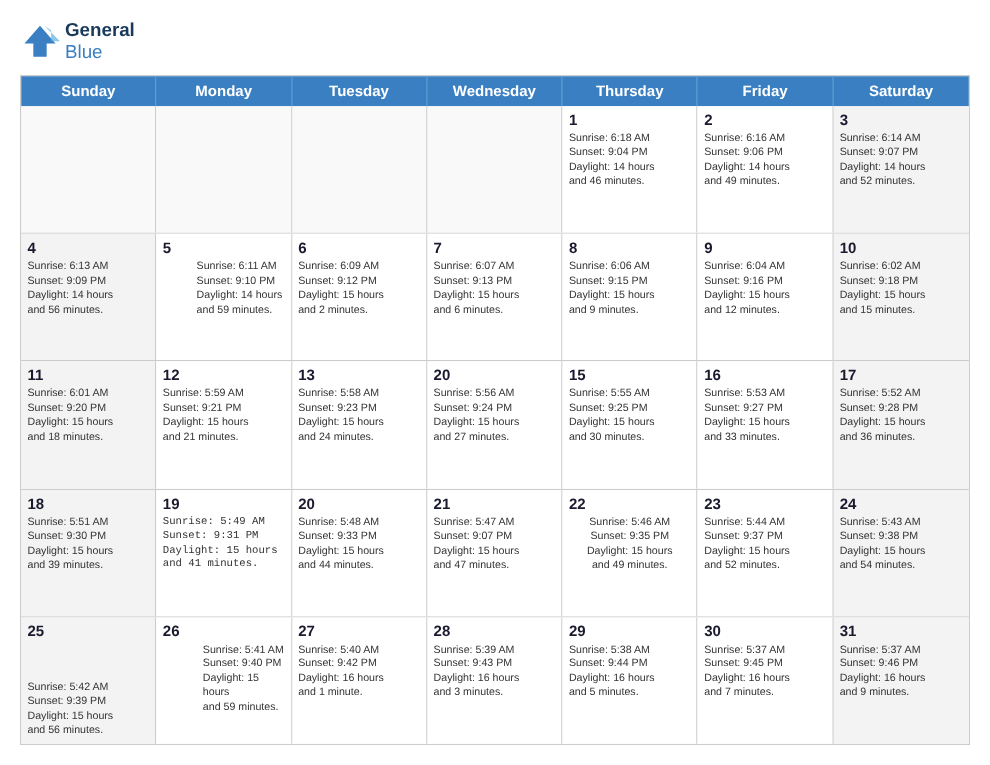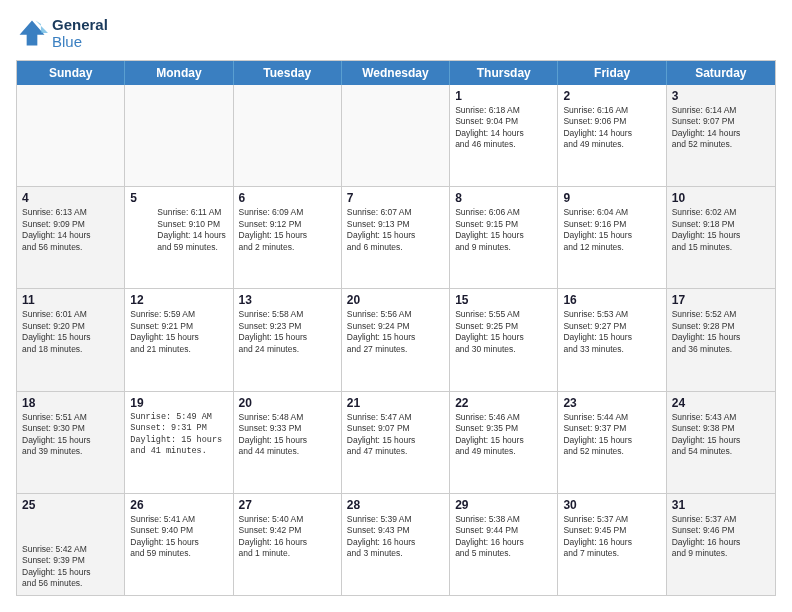--- a/index.html
+++ b/index.html
@@ -286,21 +286,21 @@
           </div>
           <div class="cal-cell">
             <div class="day-num">21</div>
             <div class="cell-text" style="white-space: pre-line;">Sunrise: 5:47 AM
 Sunset: 9:07 PM
 Daylight: 15 hours
 and 47 minutes.</div>
           </div>
           <div class="cal-cell">
             <div class="day-num">22</div>
-            <div class="cell-text" style="white-space: pre-line;">Sunrise: 5:46 AM
+            <div class="cell-text" style="white-space: pre-line; text-align: center;">Sunrise: 5:46 AM
 Sunset: 9:35 PM
 Daylight: 15 hours
 and 49 minutes.</div>
           </div>
           <div class="cal-cell">
             <div class="day-num">23</div>
             <div class="cell-text" style="white-space: pre-line;">Sunrise: 5:44 AM
 Sunset: 9:37 PM
 Daylight: 15 hours
 and 52 minutes.</div>
@@ -316,21 +316,21 @@
         <div class="cal-row">
           <div class="cal-cell shade">
             <div class="day-num">25</div>
             <div class="cell-text" style="white-space: pre-line; margin-top: 32px;">Sunrise: 5:42 AM
 Sunset: 9:39 PM
 Daylight: 15 hours
 and 56 minutes.</div>
           </div>
           <div class="cal-cell">
             <div class="day-num">26</div>
-            <div class="cell-text" style="white-space: pre-line;">Sunrise: 5:41 AM
+            <div class="cell-text" style="white-space: pre-line; margin-left: 32px;">Sunrise: 5:41 AM
 Sunset: 9:40 PM
 Daylight: 15 hours
 and 59 minutes.</div>
           </div>
           <div class="cal-cell">
             <div class="day-num">27</div>
             <div class="cell-text" style="white-space: pre-line;">Sunrise: 5:40 AM
 Sunset: 9:42 PM
 Daylight: 16 hours
 and 1 minute.</div>

